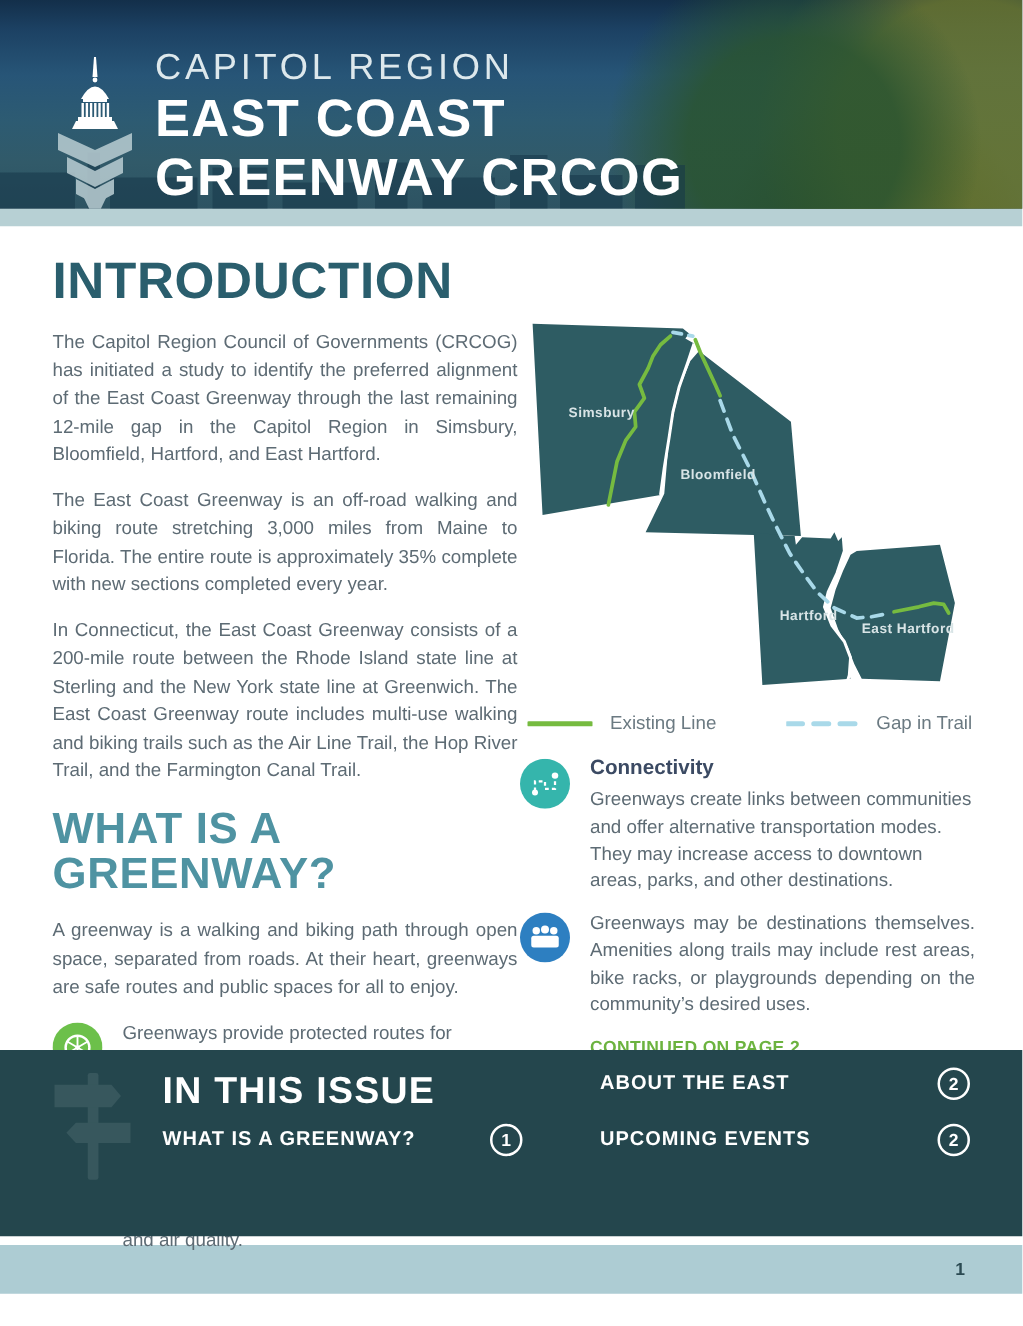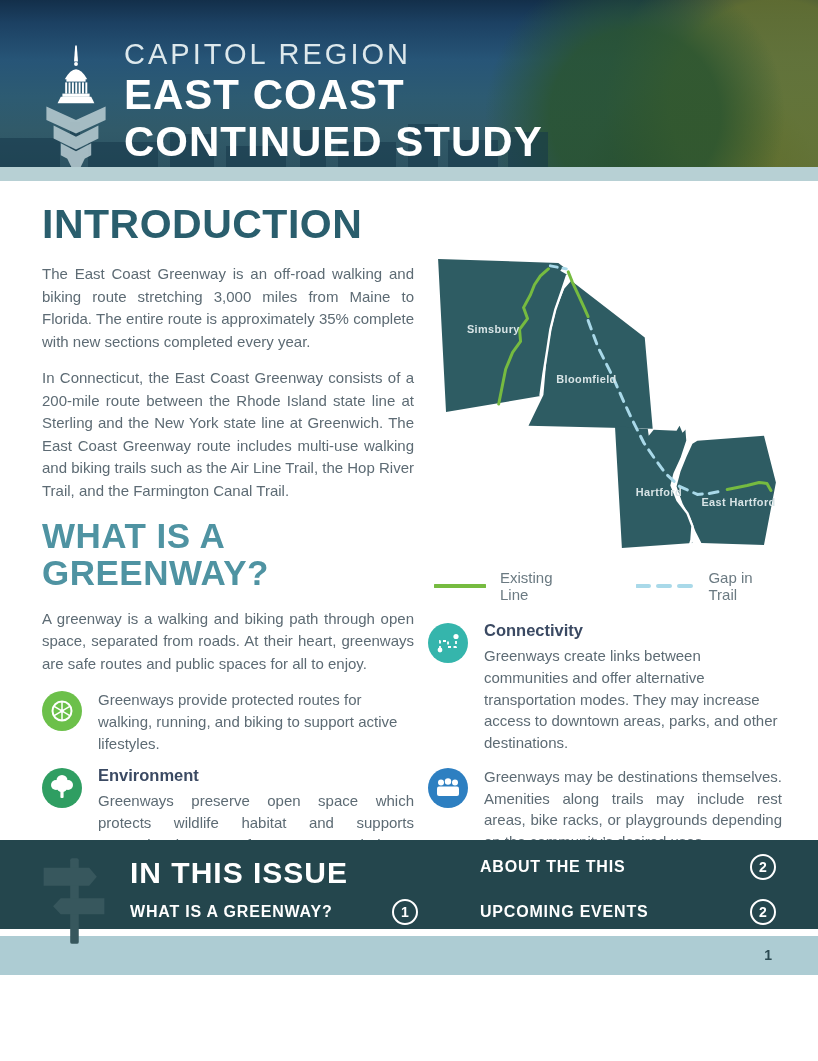--- a/index.html
+++ b/index.html
@@ -22,21 +22,21 @@
   }
   .hero-skyline { position:absolute; left:0; bottom:0; opacity:.55; }
   .hero-logo { position:absolute; left:40px; top:44px; }
   .hero-titles { position:absolute; left:124px; top:38px; }
   .hero-kicker { font-size:29px; font-weight:400; letter-spacing:3px; color:#dde8ec; }
   .hero-t { font-size:42px; font-weight:800; letter-spacing:1px; color:#ffffff; line-height:1.13; }
   .hero-towns { margin-top:9px; font-size:13.5px; font-weight:500; letter-spacing:1.3px; color:#e9eff1; }
   .teal-strip { height:14px; background:#b7d0d4; }
 
   
-  main { display:flex; height:659px; padding:20px 38px 0 42px; gap:12px; }
+  main { display:flex; height:659px; padding:20px 38px 0 42px; }
   .col-left { width:372px; flex:none; }
   .col-right { flex:1; padding-left:2px; }
 
   h1.intro-h { margin:0 0 15px; font-size:41px; font-weight:800; letter-spacing:.5px; color:#2a5e6d; }
   p.body { margin:0 0 14px; font-size:15px; line-height:1.5; color:#5d6b74; text-align:justify; }
   h2.whatis-h { margin:16px 0 16px; font-size:35px; font-weight:800; letter-spacing:.5px; line-height:1.05; color:#4f93a2; }
 
   .feature { display:flex; gap:16px; margin-bottom:4px; }
   .ficon { flex:none; margin-top:2px; }
   .ftext h3 { margin:0 0 5px; font-size:16.5px; font-weight:800; color:#3b4a63; }
@@ -45,21 +45,21 @@
 
   .map-wrap { margin:44px 0 0 2px; }
   .legend { display:flex; align-items:center; gap:14px; margin:10px 0 18px 6px; }
   .legend .lg-label { font-size:15px; color:#6b7a82; }
   .legend svg { flex:none; }
   .legend .sp { width:28px; }
 
   .continued { margin:6px 0 0 56px; font-size:14px; font-weight:800; letter-spacing:.3px; color:#6cb33f; }
 
   
-  footer { position:relative; height:89px; background:#24464d; color:#fff; }
+  footer { position:relative; height:149px; background:#24464d; color:#fff; }
   .signpost { position:absolute; left:36px; top:13px; }
   .fi-heading { position:absolute; left:130px; top:16px; font-size:30px; font-weight:800; letter-spacing:1px; }
   .fi-item { position:absolute; display:flex; align-items:center; justify-content:space-between; }
   .fi-item .lbl { font-size:16px; font-weight:700; letter-spacing:.8px; }
   .circle-num { width:26px; height:26px; border:2px solid #fff; border-radius:50%;
     display:flex; align-items:center; justify-content:center; font-size:14px; font-weight:700; flex:none; }
   .it1 { left:130px; top:59px; width:288px; }
   .it2 { left:480px; top:14px; width:296px; }
   .it3 { left:480px; top:59px; width:296px; }
 
@@ -105,30 +105,31 @@
       <polygon points="8,78 45,95 82,78 82,95 45,112 8,95"></polygon>
       <polygon points="17,102 45,116 73,102 73,118 45,132 17,118"></polygon>
       <polygon points="26,124 45,134 64,124 64,139 45,149 26,139"></polygon>
       <polygon points="34,143 56,143 45,166"></polygon>
     </g>
   </svg>
 
   <div class="hero-titles">
     <div class="hero-kicker">CAPITOL REGION</div>
     <div class="hero-t">EAST COAST</div>
-    <div class="hero-t">CONTINUED STUDY</div>
+    <div class="hero-t">GREENWAY CRCOG</div>
     <div class="hero-towns">SIMSBURY — BLOOMFIELD — HARTFORD — EAST HARTFORD</div>
   </div>
 </header>
 <div class="teal-strip"></div>
 
 <main>
 
   <div class="col-left">
     <h1 class="intro-h">INTRODUCTION</h1>
+    <p class="body">The Capitol Region Council of Governments (CRCOG) has initiated a study to identify the preferred alignment of the East Coast Greenway through the last remaining 12-mile gap in the Capitol Region in Simsbury, Bloomfield, Hartford, and East Hartford.</p>
     <p class="body">The East Coast Greenway is an off-road walking and biking route stretching 3,000 miles from Maine to Florida. The entire route is approximately 35% complete with new sections completed every year.</p>
     <p class="body">In Connecticut, the East Coast Greenway consists of a 200-mile route between the Rhode Island state line at Sterling and the New York state line at Greenwich. The East Coast Greenway route includes multi-use walking and biking trails such as the Air Line Trail, the Hop River Trail, and the Farmington Canal Trail.</p>
 
     <h2 class="whatis-h" style="width:260px;">WHAT IS A GREENWAY?</h2>
     <p class="body">A greenway is a walking and biking path through open space, separated from roads. At their heart, greenways are safe routes and public spaces for all to enjoy.</p>
 
     <div class="feature">
       <svg class="ficon" width="40" height="40" viewBox="0 0 40 40">
         <circle cx="20" cy="20" r="20" fill="#6cc04a"></circle>
         <circle cx="20" cy="20" r="9.5" fill="none" stroke="#fff" stroke-width="2"></circle>
@@ -242,21 +243,21 @@
       <polygon points="72,46 26,46 18,54.5 26,63 72,63"></polygon>
     </g>
   </svg>
   <div class="fi-heading">IN THIS ISSUE</div>
 
   <div class="fi-item it1">
     <span class="lbl">WHAT IS A GREENWAY?</span>
     <span class="circle-num">1</span>
   </div>
   <div class="fi-item it2">
-    <span class="lbl">ABOUT THE THIS</span>
+    <span class="lbl">ABOUT THE EAST</span>
     <span class="circle-num">2</span>
   </div>
   <div class="fi-item it3">
     <span class="lbl">UPCOMING EVENTS</span>
     <span class="circle-num">2</span>
   </div>
 </footer>
 
 <div class="white-gap"></div>
 <div class="bottom-bar">

